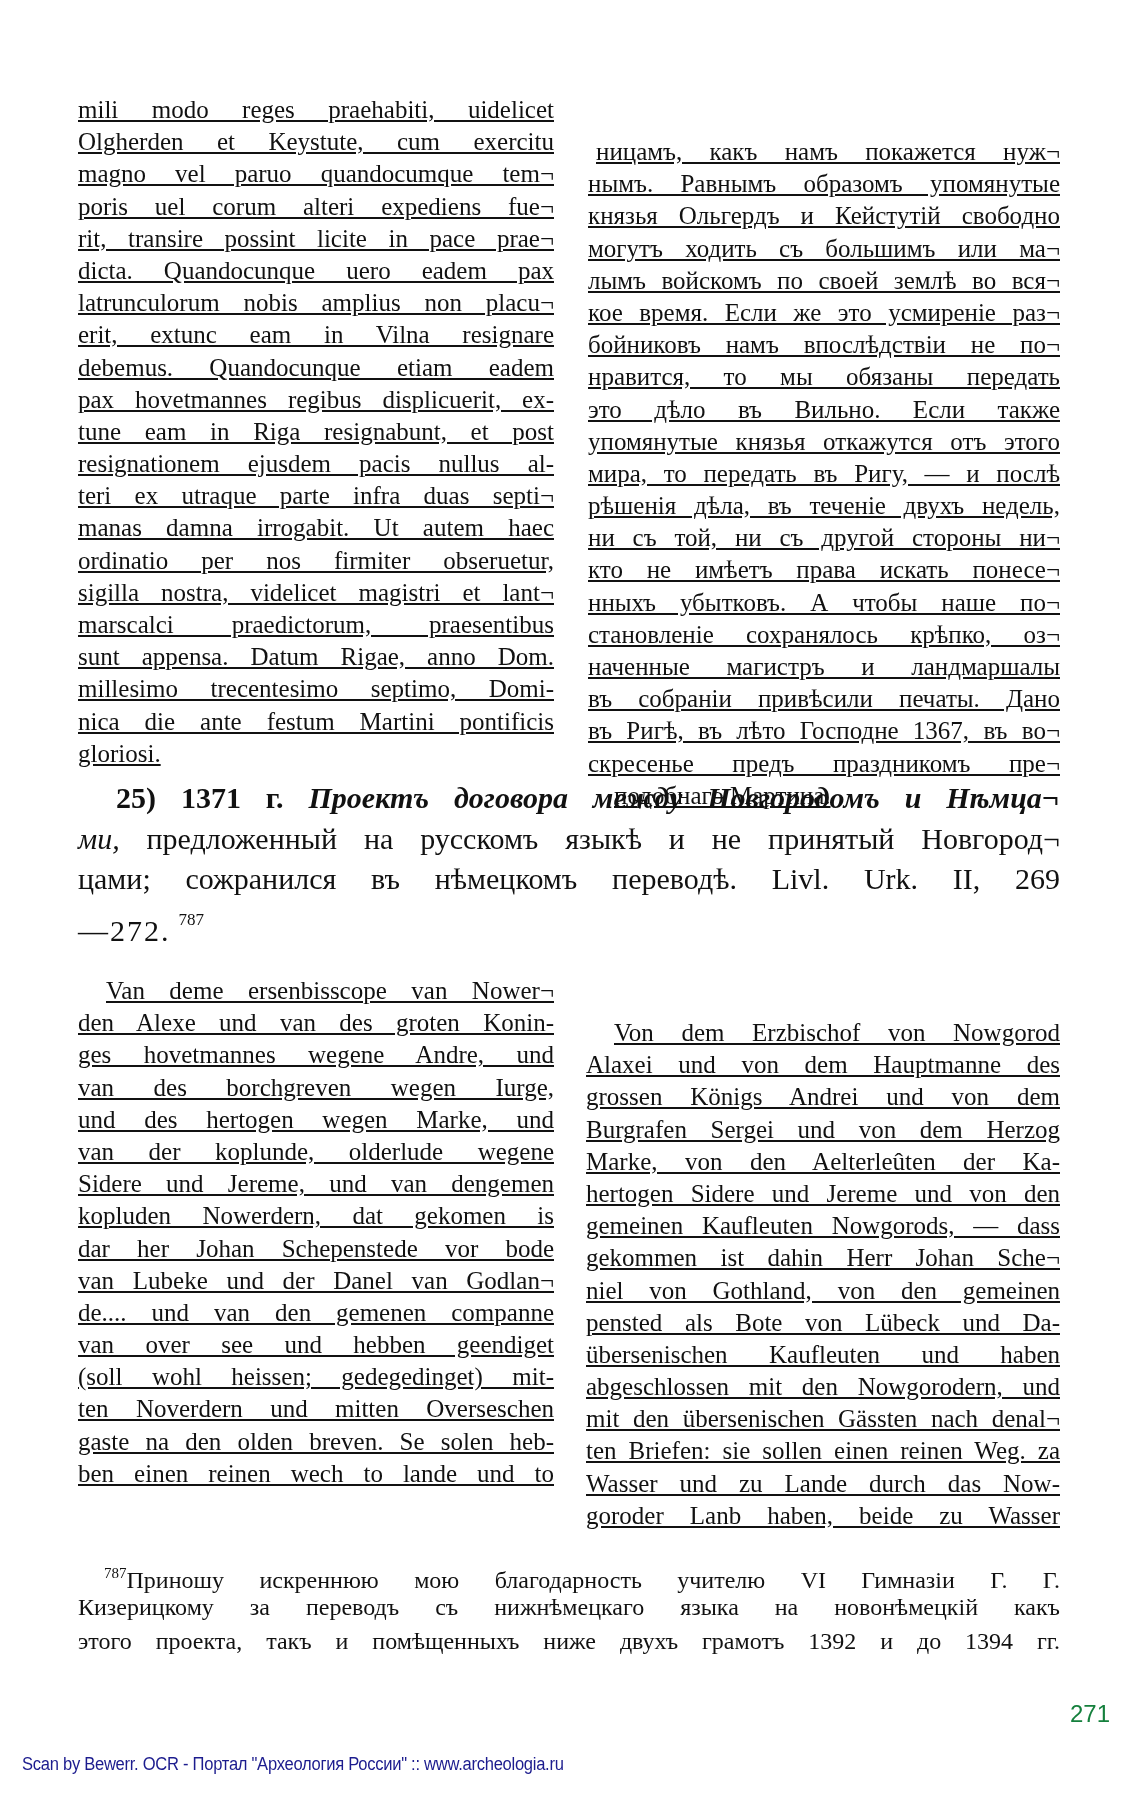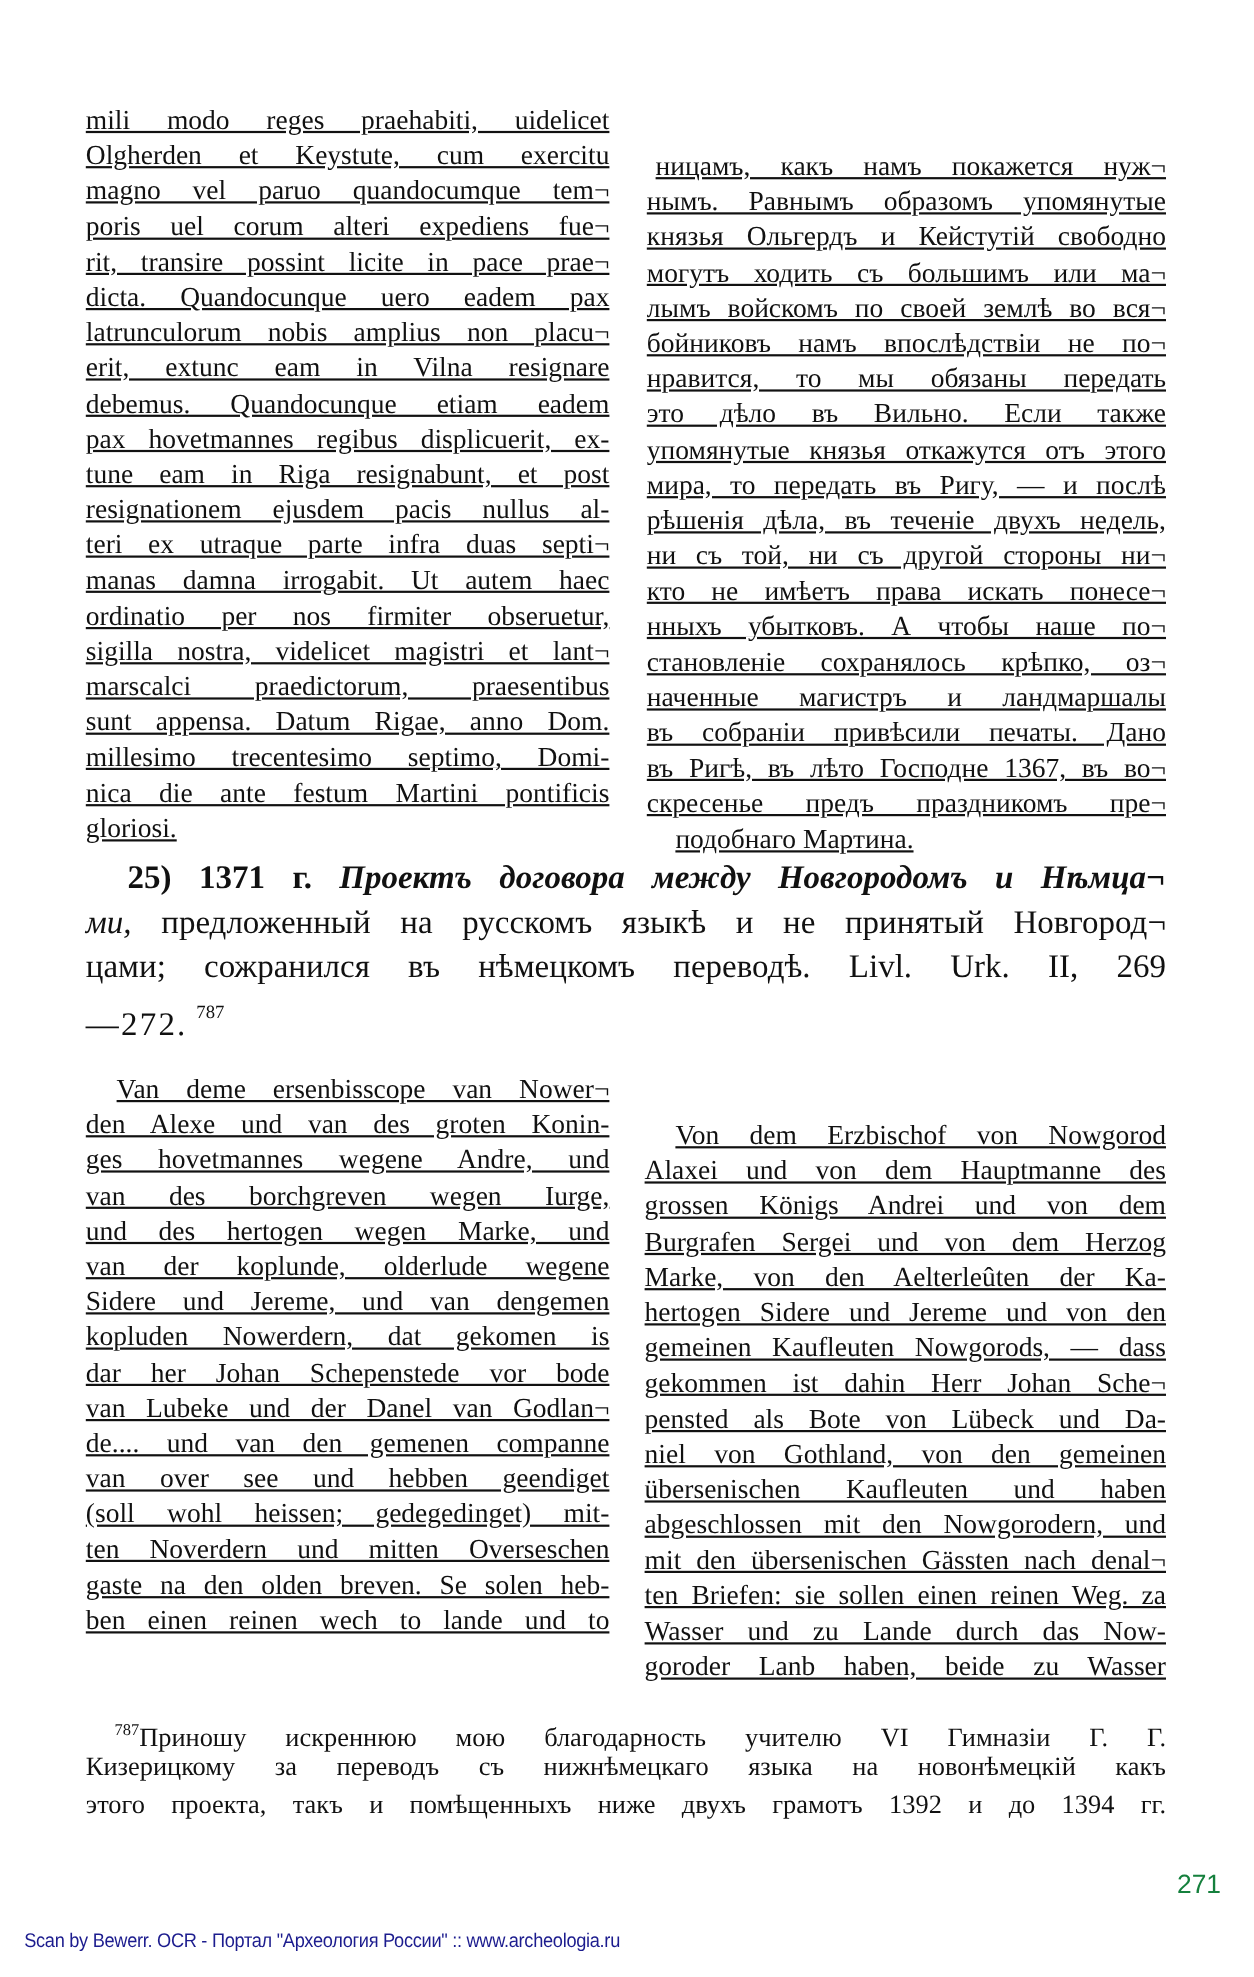--- a/index.html
+++ b/index.html
@@ -59,20 +59,21 @@
   <span class="ln">nica die ante festum Martini pontificis</span>
   <span class="ln last">gloriosi.</span>
 </div>
 
 <div id="top-right" class="col">
   <span class="ln" style="padding-left:8px">ницамъ, какъ намъ покажется нуж¬</span>
   <span class="ln">нымъ. Равнымъ образомъ упомянутые</span>
   <span class="ln">князья Ольгердъ и Кейстутій свободно</span>
   <span class="ln">могутъ ходить съ большимъ или ма¬</span>
   <span class="ln">лымъ войскомъ по своей землѣ во вся¬</span>
+  <span class="ln">кое время. Если же это усмиреніе раз¬</span>
   <span class="ln">бойниковъ намъ впослѣдствіи не по¬</span>
   <span class="ln">нравится, то мы обязаны передать</span>
   <span class="ln">это дѣло въ Вильно. Если также</span>
   <span class="ln">упомянутые князья откажутся отъ этого</span>
   <span class="ln">мира, то передать въ Ригу, — и послѣ</span>
   <span class="ln">рѣшенія дѣла, въ теченіе двухъ недель,</span>
   <span class="ln">ни съ той, ни съ другой стороны ни¬</span>
   <span class="ln">кто не имѣетъ права искать понесе¬</span>
   <span class="ln">нныхъ убытковъ. А чтобы наше по¬</span>
   <span class="ln">становленіе сохранялось крѣпко, оз¬</span>
@@ -111,22 +112,22 @@
 
 <div id="german-right" class="col">
   <span class="ln indent">Von dem Erzbischof von Nowgorod</span>
   <span class="ln">Alaxei und von dem Hauptmanne des</span>
   <span class="ln">grossen Königs Andrei und von dem</span>
   <span class="ln">Burgrafen Sergei und von dem Herzog</span>
   <span class="ln">Marke, von den Aelterleûten der Ka-</span>
   <span class="ln">hertogen Sidere und Jereme und von den</span>
   <span class="ln">gemeinen Kaufleuten Nowgorods, — dass</span>
   <span class="ln">gekommen ist dahin Herr Johan Sche¬</span>
+  <span class="ln">niel von Gothland, von den gemeinen</span>
   <span class="ln">pensted als Bote von Lübeck und Da-</span>
-  <span class="ln">niel von Gothland, von den gemeinen</span>
   <span class="ln">übersenischen Kaufleuten und haben</span>
   <span class="ln">abgeschlossen mit den Nowgorodern, und</span>
   <span class="ln">mit den übersenischen Gässten nach denal¬</span>
   <span class="ln">ten Briefen: sie sollen einen reinen Weg. za</span>
   <span class="ln">Wasser und zu Lande durch das Now-</span>
   <span class="ln">goroder Lanb haben, beide zu Wasser</span>
 </div>
 
 <div id="footnote">
   <span class="ln first"><sup>787</sup><span>Приношу   искреннюю  мою  благодарность учителю  VI Гимназіи  Г.  Г.</span></span>

